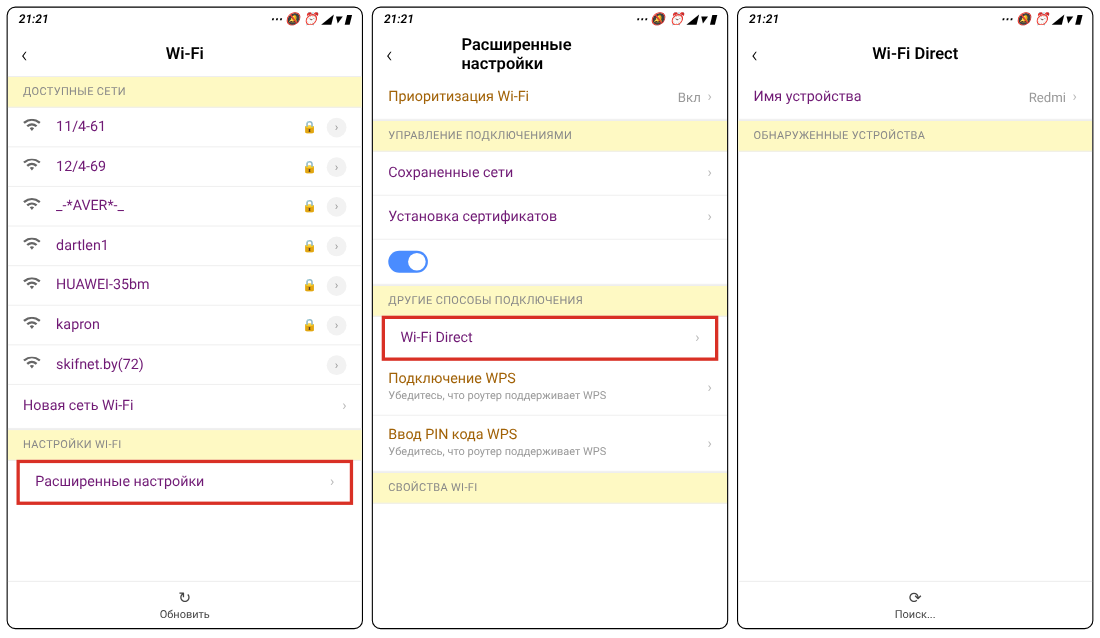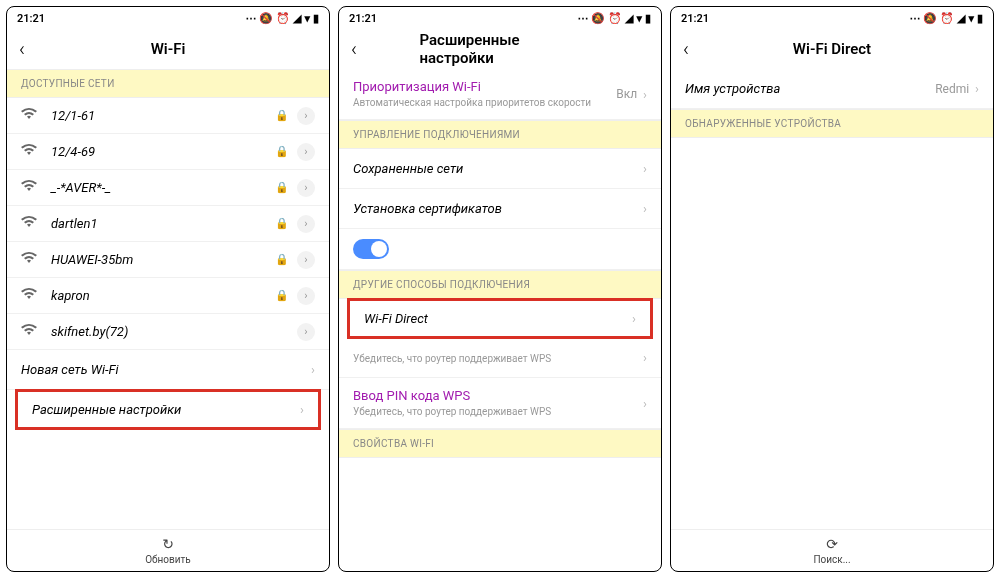--- a/index.html
+++ b/index.html
@@ -1,35 +1,35 @@
 <!DOCTYPE html>
 <html><head>
   <meta charset="utf-8">
   <style>
     * { margin: 0; padding: 0; box-sizing: border-box; font-family: -apple-system, BlinkMacSystemFont, "Segoe UI", Roboto, sans-serif; }
     body { background: #fff; display: flex; gap: 8px; padding: 6px; }
     .phone { width: 326px; height: 566px; border: 1px solid #000; border-radius: 8px; background: #fff; display: flex; flex-direction: column; overflow: hidden; position: relative; }
     
-    .status-bar { display: flex; justify-content: space-between; align-items: flex-end; padding: 4px 10px; font-size: 11px; font-weight: 600; height: 22px; }
+    .status-bar { display: flex; justify-content: space-between; align-items: flex-start; padding: 4px 10px; font-size: 11px; font-weight: 600; height: 22px; font-style: italic; }
     .status-right { display: flex; align-items: center; gap: 3px; }
     .status-icon { display: inline-block; }
     
     .header { display: flex; align-items: center; padding: 8px 12px; position: relative; height: 40px; }
     .back-btn { font-size: 20px; font-weight: 300; cursor: pointer; width: 20px; }
     .header-title { font-size: 15px; font-weight: 600; position: absolute; left: 50%; transform: translateX(-50%); }
     
     .section-header { background: #fef9c3; color: #888; font-size: 10px; padding: 8px 14px; letter-spacing: 0.3px; border-top: 1px solid #eee; border-bottom: 1px solid #eee; }
     
     .list-item { display: flex; align-items: center; padding: 10px 14px; border-bottom: 1px solid #f0f0f0; min-height: 40px; position: relative; }
     .list-item.compact { padding: 8px 14px; min-height: 36px; }
     .wifi-icon { width: 18px; margin-right: 12px; color: #555; font-size: 13px; }
-    .item-label { flex: 1; font-size: 13px; color: #000000; font-style: italic; }
+    .item-label { flex: 1; font-size: 13px; color: #701a75; }
     .item-sub { font-size: 10px; color: #999; margin-top: 2px; line-height: 1.3; }
     .item-content { flex: 1; }
-    .item-title { font-size: 13px; color: #a21caf; }
+    .item-title { font-size: 13px; color: #a16207; }
     .lock-icon { color: #888; font-size: 11px; margin-right: 8px; }
     .chevron { color: #bbb; font-size: 13px; }
     .chevron-btn { background: #f2f2f2; border-radius: 50%; width: 18px; height: 18px; display: flex; align-items: center; justify-content: center; color: #999; font-size: 11px; }
     .value-text { color: #999; font-size: 12px; margin-right: 6px; }
     
     .toggle { width: 36px; height: 20px; background: #4a8cff; border-radius: 10px; position: relative; }
     .toggle::after { content: ''; position: absolute; right: 2px; top: 2px; width: 16px; height: 16px; background: #fff; border-radius: 50%; }
     
     .highlighted { border: 3px solid #d93025; margin: -1px 8px; }
     
@@ -58,21 +58,21 @@
     <span class="back-btn">‹</span>
     <span class="header-title">Wi-Fi</span>
   </div>
   <div class="scroll-area">
     <div class="section-header">ДОСТУПНЫЕ СЕТИ</div>
 
     <div class="list-item compact">
       <span class="wifi-icon"><svg width="16" height="12" viewBox="0 0 16 12">
             <path d="M8 11 L6 8.5 Q8 7 10 8.5 Z M3 6 Q8 2 13 6 L11.5 7.5 Q8 4.5 4.5 7.5 Z M0 3 Q8 -3 16 3 L14.5 4.5 Q8 -1 1.5 4.5 Z" fill="#666"></path>
           </svg></span>
-      <span class="item-label">12/1-61</span>
+      <span class="item-label">11/4-61</span>
       <span class="lock-icon">🔒</span>
       <span class="chevron-btn">›</span>
     </div>
     <div class="list-item compact">
       <span class="wifi-icon"><svg width="16" height="12" viewBox="0 0 16 12">
             <path d="M8 11 L6 8.5 Q8 7 10 8.5 Z M3 6 Q8 2 13 6 L11.5 7.5 Q8 4.5 4.5 7.5 Z M0 3 Q8 -3 16 3 L14.5 4.5 Q8 -1 1.5 4.5 Z" fill="#666"></path>
           </svg></span>
       <span class="item-label">12/4-69</span>
       <span class="lock-icon">🔒</span>
       <span class="chevron-btn">›</span>
@@ -115,20 +115,21 @@
           </svg></span>
       <span class="item-label">skifnet.by(72)</span>
       <span class="chevron-btn">›</span>
     </div>
 
     <div class="list-item">
       <span class="item-label">Новая сеть Wi-Fi</span>
       <span class="chevron">›</span>
     </div>
 
+    <div class="section-header">НАСТРОЙКИ WI-FI</div>
 
     <div class="list-item highlighted">
       <span class="item-label">Расширенные настройки</span>
       <span class="chevron">›</span>
     </div>
   </div>
   <div class="bottom-bar">
     <span class="bottom-icon">↻</span>
     <span class="bottom-label">Обновить</span>
   </div>
@@ -147,21 +148,20 @@
     </span>
   </div>
   <div class="header">
     <span class="back-btn">‹</span>
     <span class="header-title">Расширенные настройки</span>
   </div>
   <div class="scroll-area">
     <div class="list-item">
       <div class="item-content">
         <div class="item-title">Приоритизация Wi-Fi</div>
-        <div class="item-sub">Автоматическая настройка приоритетов скорости</div>
       </div>
       <span class="value-text">Вкл</span>
       <span class="chevron">›</span>
     </div>
 
     <div class="section-header">УПРАВЛЕНИЕ ПОДКЛЮЧЕНИЯМИ</div>
 
     <div class="list-item">
       <span class="item-label">Сохраненные сети</span>
       <span class="chevron">›</span>
@@ -175,20 +175,21 @@
     </div>
 
     <div class="section-header">ДРУГИЕ СПОСОБЫ ПОДКЛЮЧЕНИЯ</div>
 
     <div class="list-item highlighted">
       <span class="item-label">Wi-Fi Direct</span>
       <span class="chevron">›</span>
     </div>
     <div class="list-item">
       <div class="item-content">
+        <div class="item-title">Подключение WPS</div>
         <div class="item-sub">Убедитесь, что роутер поддерживает WPS</div>
       </div>
       <span class="chevron">›</span>
     </div>
     <div class="list-item">
       <div class="item-content">
         <div class="item-title">Ввод PIN кода WPS</div>
         <div class="item-sub">Убедитесь, что роутер поддерживает WPS</div>
       </div>
       <span class="chevron">›</span>

